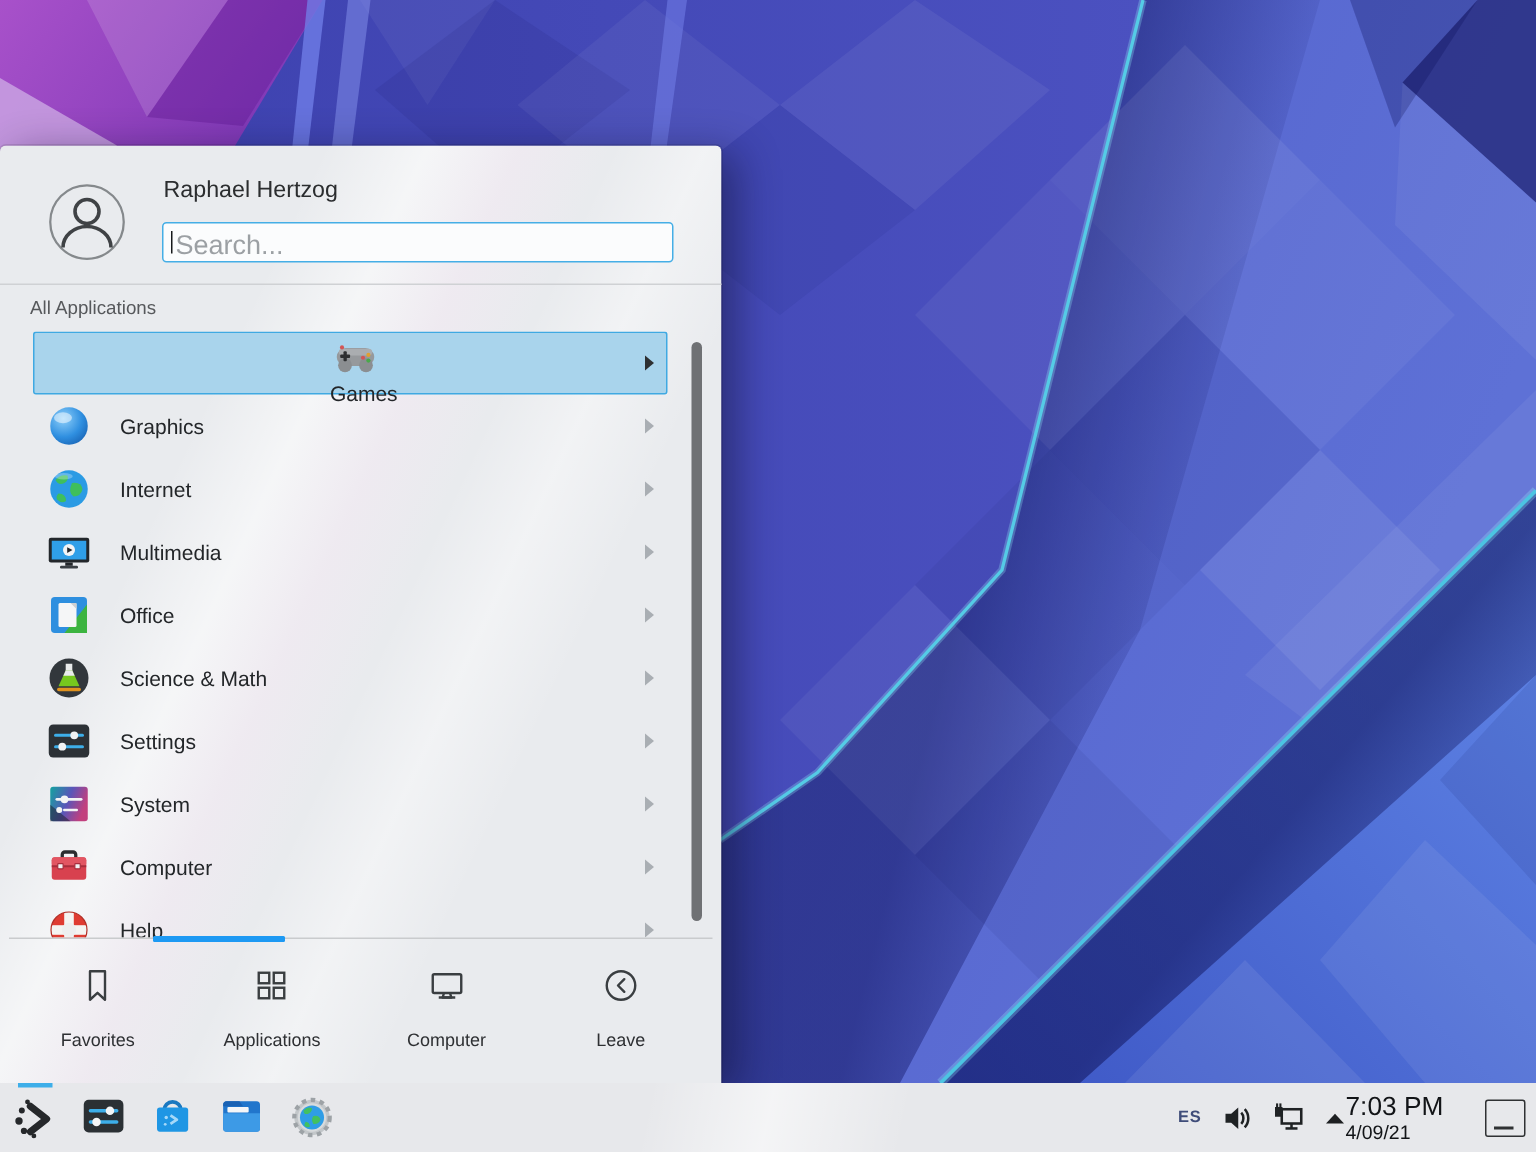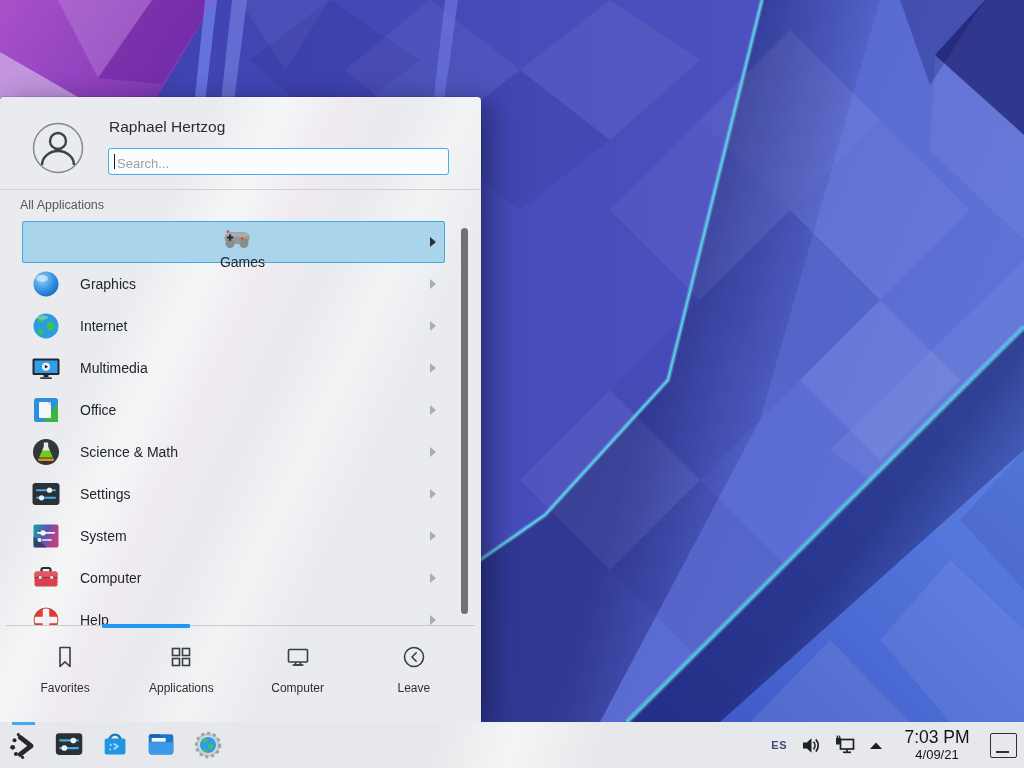--- a/index.html
+++ b/index.html
@@ -19,21 +19,21 @@
       rgba(244,233,243,0.5) 45%, rgba(255,255,255,0) 53%, rgba(255,255,255,0.4) 61%, rgba(255,255,255,0) 70%);
     border-radius:4px 4px 0 0;
     box-shadow:0 0 0 1px rgba(0,0,0,0.10), 10px 6px 28px rgba(10,10,40,0.45);
   }
   .kk-header { position:absolute; left:0; top:0; width:100%; height:92px; }
   .avatar { position:absolute; left:32px; top:25px; width:52px; height:52px; }
   .user-name { position:absolute; left:109px; top:21px; font-size:15.5px; color:#2b2d2f; }
   .search-wrap { position:absolute; left:108px; top:51px; width:341px; height:27px; }
   .search-wrap input {
     width:100%; height:100%; border:1.4px solid #45aee6; border-radius:3px;
-    background:#fbfcfd; padding:4px 6px 0 8px; font-size:13px; color:#2b2d2f;
+    background:#fbfcfd; padding:4px 6px 0 8px; font-size:18px; color:#2b2d2f;
     font-family:"Liberation Sans", sans-serif; outline:none;
   }
   .search-wrap input::placeholder { color:#9ca0a4; opacity:1; }
   .text-caret { position:absolute; left:6px; top:6px; width:1.3px; height:15px; background:#17191b; }
 
   .kk-sep { position:absolute; left:0; top:92px; width:100%; height:1px; background:#cfd1d4; }
   .section-label { position:absolute; left:20px; top:101px; font-size:12.5px; color:#56585b; }
 
   .cat-list { position:absolute; left:0; top:124px; width:100%; height:404px; overflow:hidden; }
   .cat-row {
@@ -49,40 +49,40 @@
   .cat-row.sel .arrow { border-left-color:#2e3032; }
 
   .vscroll { position:absolute; left:461px; top:131px; width:7px; height:386px; background:#6f7174; border-radius:3.5px; }
 
   .kk-sep2 { position:absolute; left:6px; right:6px; top:528px; height:1px; background:#c9cbcd; }
   .tab-indicator { position:absolute; left:102px; top:527px; width:88px; height:3.5px; background:#1d99f3; border-radius:1px; }
 
   .tabbar { position:absolute; left:7px; right:9px; top:533px; bottom:0; display:flex; }
   .tab { flex:1 1 0; display:flex; flex-direction:column; align-items:center; padding-top:13px; cursor:default; }
   .tab svg { width:28px; height:28px; display:block; }
-  .tab-label { margin-top:10px; font-size:12px; color:#2e3033; }
+  .tab-label { margin-top:15px; font-size:12px; color:#2e3033; }
 
   
   .panel {
     position:absolute; left:0; top:722px; width:1024px; height:46px;
     background-color:#e7e8eb;
     background-image:linear-gradient(102deg, rgba(255,255,255,0) 42%, rgba(255,255,255,0.55) 50%, rgba(255,255,255,0) 59%);
     display:flex; align-items:center; padding:0 7px 0 6px;
   }
   .task-apps { display:flex; align-items:center; gap:10px; height:100%; }
   .task-app { position:relative; width:36px; height:100%; display:flex; align-items:center; justify-content:center; }
   .task-app svg { width:34px; height:34px; display:block; }
   .launcher-line { position:absolute; top:0; left:6px; width:23px; height:3px; background:#3daee9; }
   .panel-spacer { flex:1 1 auto; }
 
   .tray { display:flex; align-items:center; gap:13px; }
   .kb-layout { font-size:11px; font-weight:bold; color:#3f4c79; letter-spacing:0.5px; }
   .tray-icon svg { display:block; }
 
-  .clock { margin-left:14px; width:80px; text-align:center; color:#121417; }
+  .clock { width:80px; color:#121417; }
   .clock .time { font-size:17.5px; line-height:19px; }
   .clock .date { font-size:13px; line-height:15px; }
 
   .showdesk { position:relative; margin-left:13px; width:27px; height:25px;
     border:1.5px solid #2f3133; border-radius:2px; background:transparent; }
   .sd-line { position:absolute; left:5px; bottom:4px; width:13px; height:1.6px; background:#2f3133; }
 </style>
 </head>
 <body>
 

